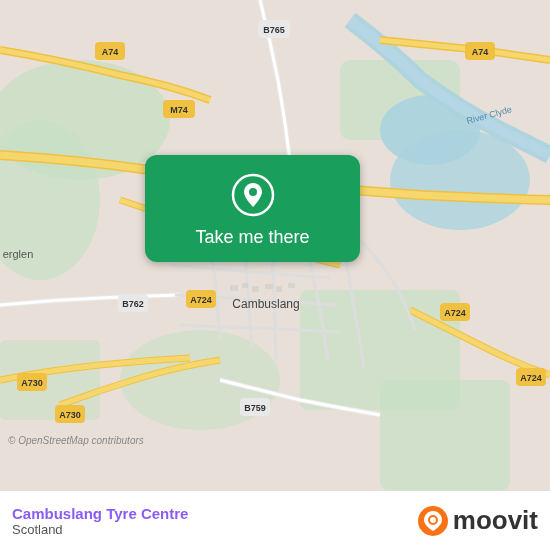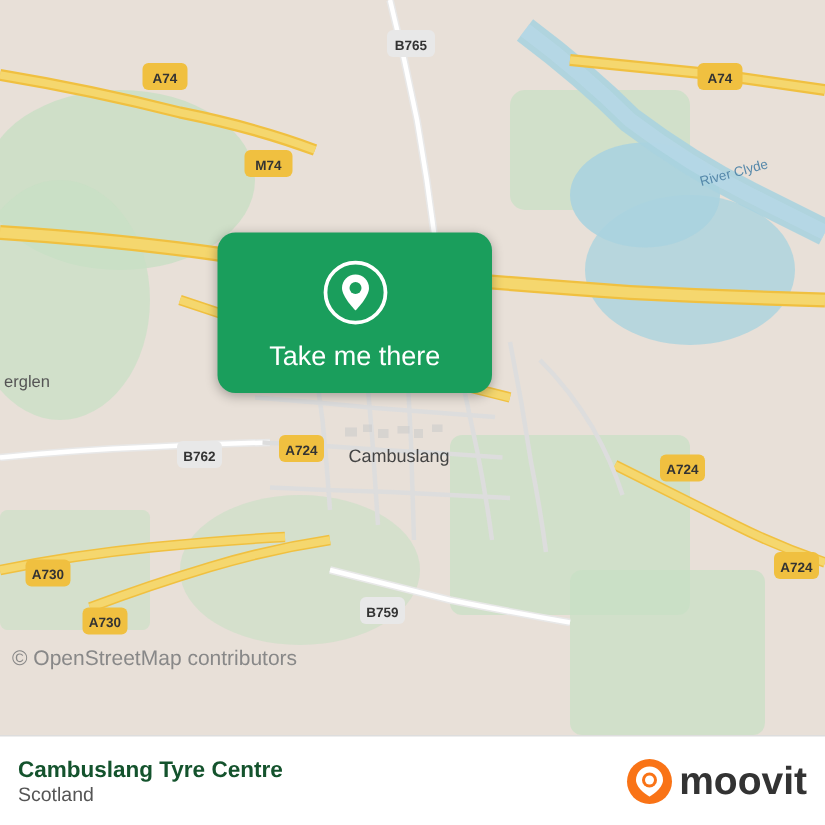--- a/index.html
+++ b/index.html
@@ -41,34 +41,35 @@
     }
 
     .footer-left {
       display: flex;
       flex-direction: column;
     }
 
     .footer-title {
       font-size: 15px;
       font-weight: bold;
-      color: #14532d;
+      color: #8b5cf6;
     }
 
     .footer-subtitle {
       font-size: 13px;
       color: #555;
     }
 
     .osm-credit {
-      font-size: 14px;
+      font-size: 10px;
       color: #888;
       position: absolute;
       bottom: 44px;
       left: 8px;
+      font-style: italic;
     }
 
     
     .moovit-logo {
       display: flex;
       align-items: center;
       gap: 4px;
     }
 
     .moovit-text {
@@ -80,21 +81,21 @@
     .moovit-icon {
       width: 32px;
       height: 32px;
     }
 
     
     #take-me-there-btn {
       position: absolute;
       top: 155px;
       left: 145px;
-      width: 183px;
+      width: 215px;
       background: #1a9e5c;
       border-radius: 12px;
       display: flex;
       flex-direction: column;
       align-items: center;
       padding: 18px 20px 14px;
       cursor: pointer;
       border: none;
       box-shadow: 0 2px 8px rgba(0,0,0,0.3);
       z-index: 10;

